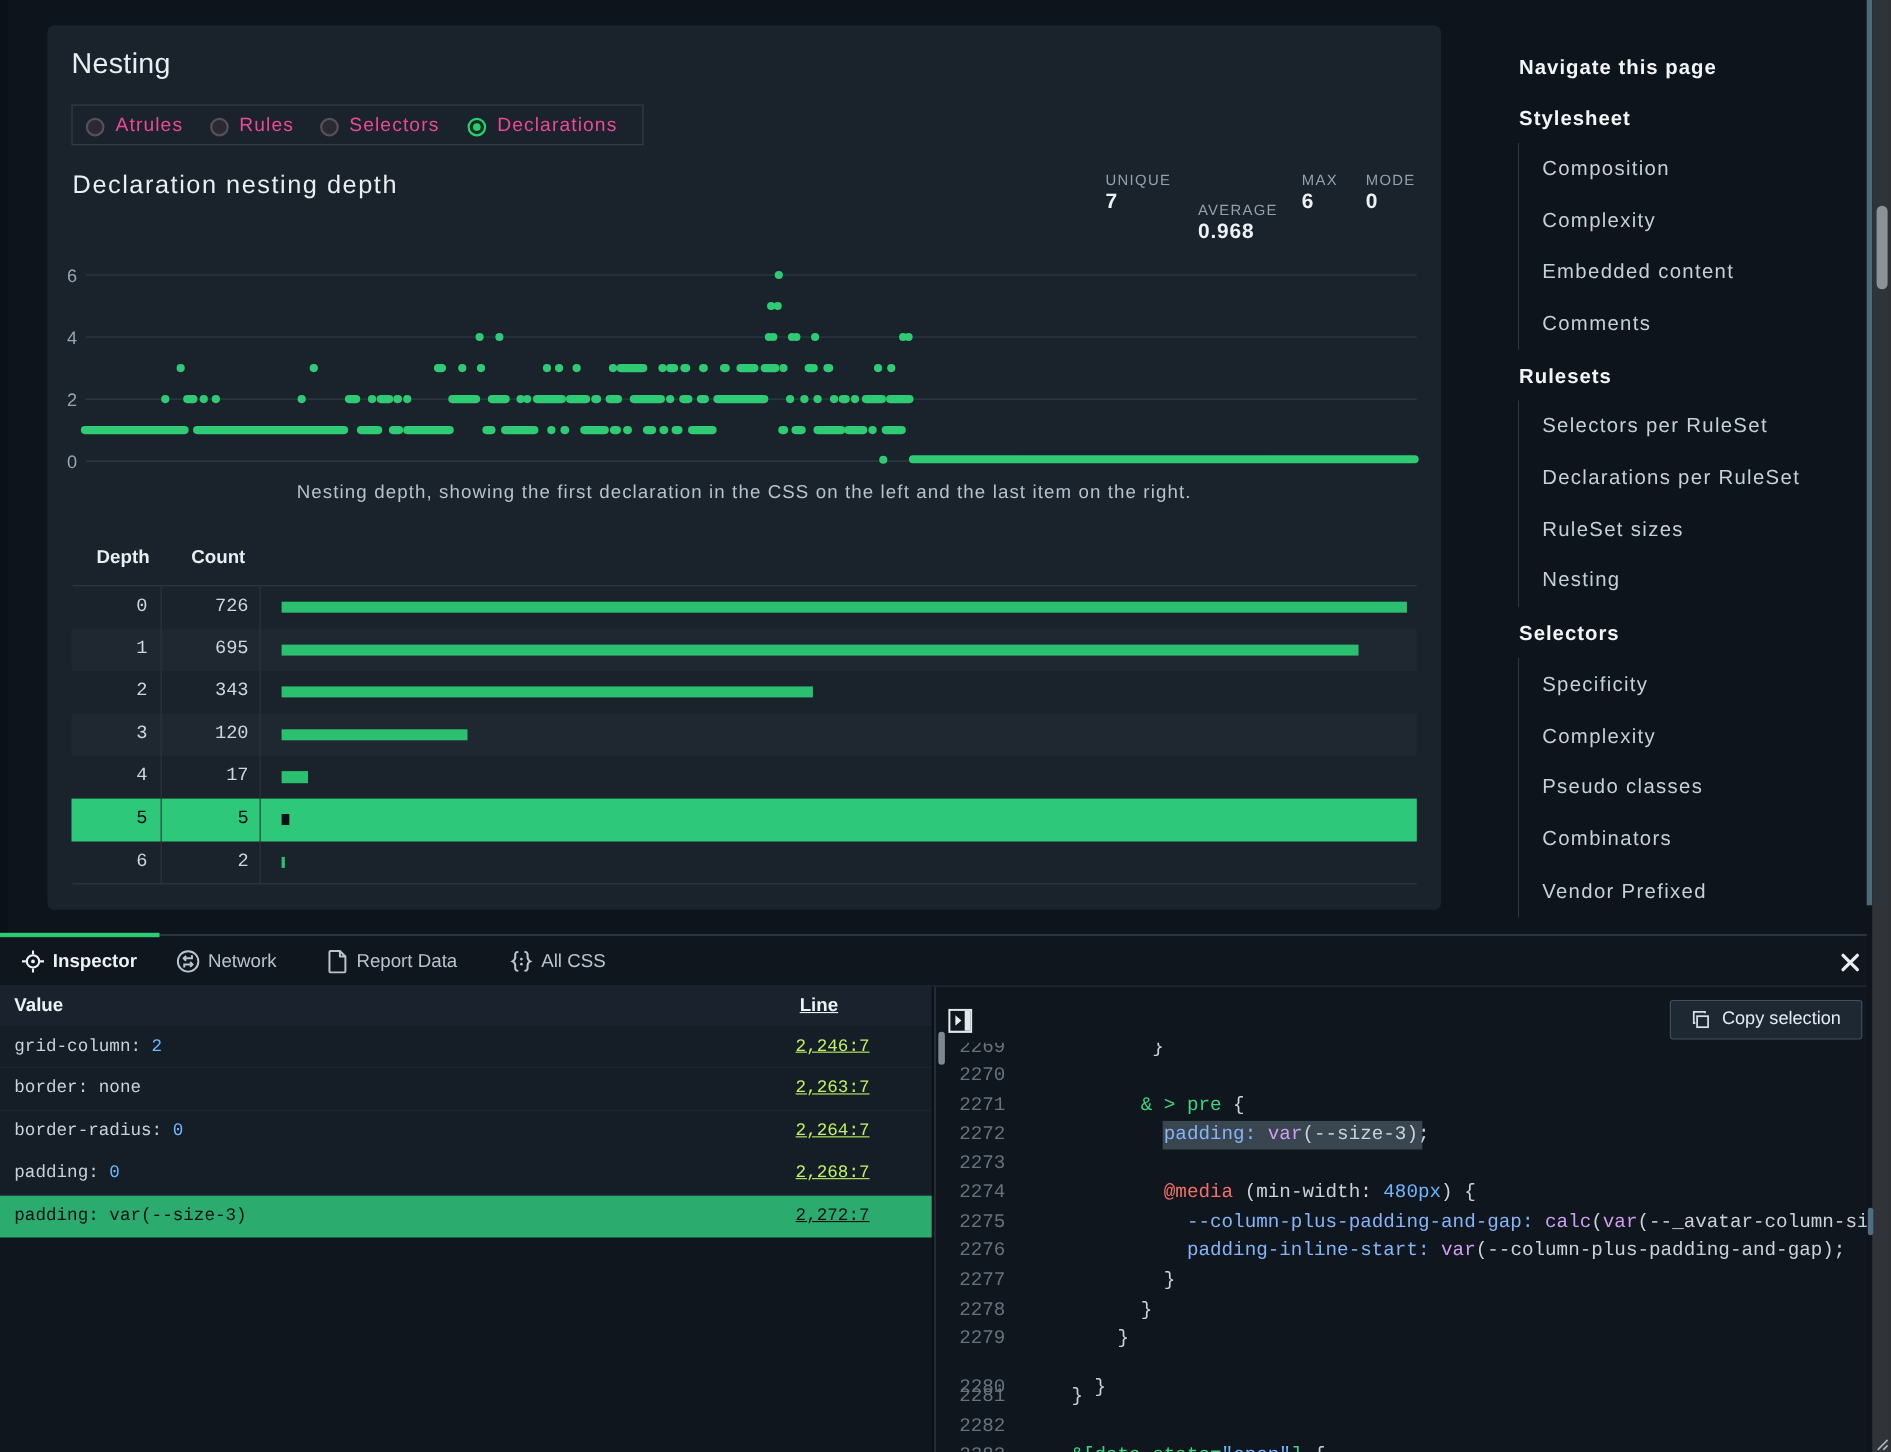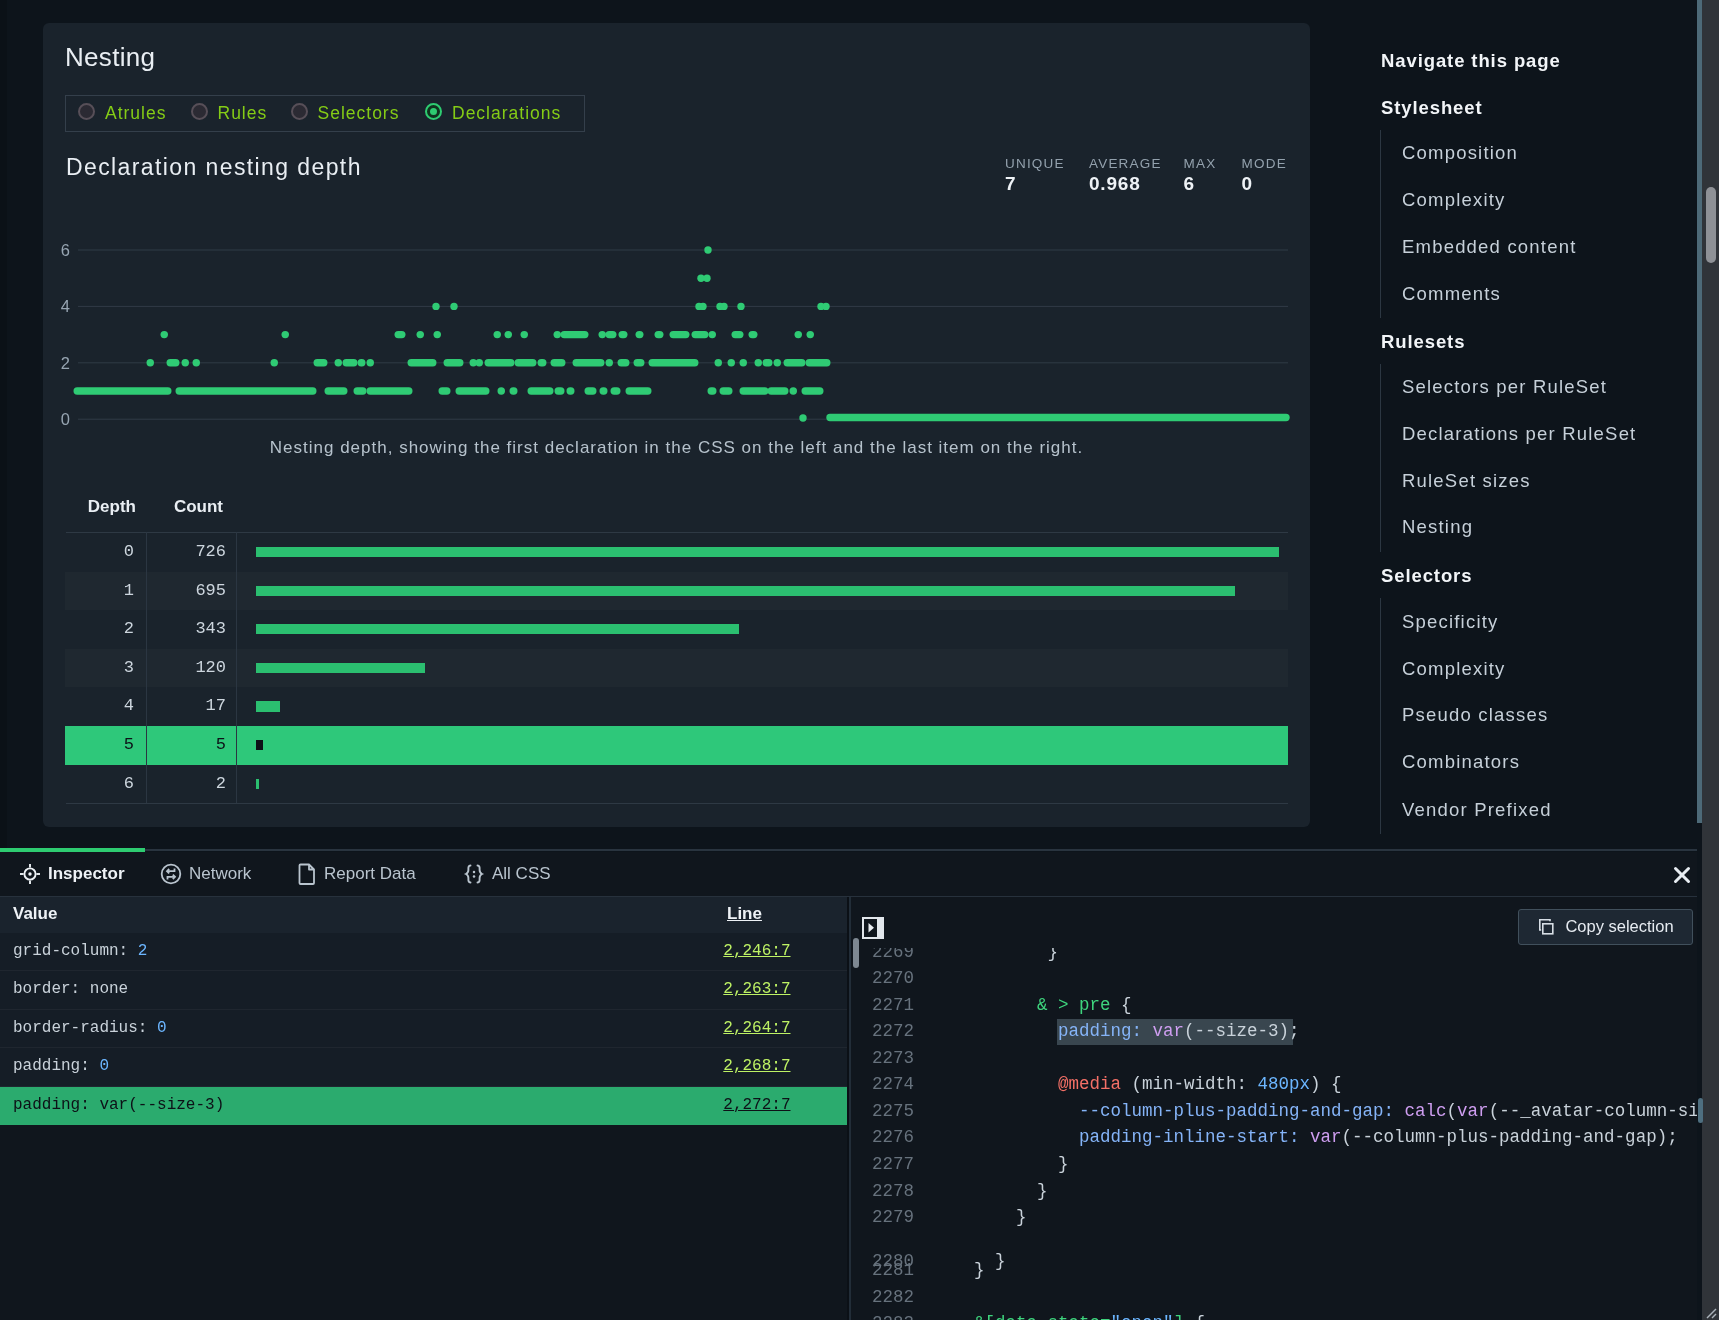--- a/index.html
+++ b/index.html
@@ -3,21 +3,21 @@
 * { margin:0; padding:0; box-sizing:border-box; }
 html,body { background:#0d141b; }
 .page { position:relative; width:1719px; height:1320px; background:#0d141b;
   font-family:"Liberation Sans", sans-serif; overflow:hidden; color:#e9eef4;padding-left:24px; }
 .abs { position:absolute; }
 .card { position:absolute; left:43px; top:23px; width:1267px; height:804px;
   background:#1a232c; border-radius:6px; }
 .card h1 { position:absolute; left:22px; top:19px; font-size:26px; font-weight:500; color:#e9eef3; letter-spacing:0.3px;}
 .radiobox { position:absolute; left:22px; top:71.5px; width:520px; height:37px;
   border:1px solid #343f4b; }
-.radio { position:absolute; top:80px; display:inline-flex; align-items:flex-start; gap:10px; font-size:17.5px; letter-spacing:1px; color:#84cc16; }
+.radio { position:absolute; top:80px; display:inline-flex; align-items:flex-end; gap:10px; font-size:17.5px; letter-spacing:1px; color:#ec4899; }
 .rc { width:17px; height:17px; border-radius:50%; border:2px solid #574f58; background:#2b2a33; display:inline-block; }
 .rc.on { border:2.2px solid #2ecc71; background:#11331f; position:relative; }
 .rc.on::after { content:""; position:absolute; left:2.8px; top:2.8px; width:7px; height:7px; border-radius:50%; background:#2ecc71; }
 .h2row { position:absolute; left:23px; top:131px; width:1221px; }
 .card h2 { font-size:23px; font-weight:500; color:#e9eef3; letter-spacing:1.4px; }
 .stat { position:absolute; top:133px; }
 .stat .lbl { font-size:13.5px; color:#93a1ad; letter-spacing:1.2px; font-weight:400; }
 .stat .val { font-size:19px; font-weight:700; color:#eef2f6; margin-top:2px; letter-spacing:0.8px; }
 .chart { position:absolute; left:0px; top:207px; }
 .caption { position:absolute; left:0; top:415px; width:1267px; text-align:center; font-size:17px; letter-spacing:1px; color:#b6c2cc; }
@@ -65,21 +65,21 @@
     <span class="radio" style="left:147.5px;"><span class="rc"></span>Rules</span>
     <span class="radio" style="left:247.5px;"><span class="rc"></span>Selectors</span>
     <span class="radio" style="left:382px;"><span class="rc on"></span>Declarations</span>
     <div class="h2row">
         <h2>Declaration nesting depth</h2>
       </div>
     <div class="stat" style="left:962px;">
         <div class="lbl">UNIQUE</div>
         <div class="val">7</div>
       </div>
-      <div class="stat" style="left:1046px;">
+      <div class="stat" style="left:1046px;margin-top:27px;">
         <div class="lbl">AVERAGE</div>
         <div class="val">0.968</div>
       </div>
       <div class="stat" style="left:1140.5px;">
         <div class="lbl">MAX</div>
         <div class="val">6</div>
       </div>
       <div class="stat" style="left:1198.6px;">
         <div class="lbl">MODE</div>
         <div class="val">0</div>

